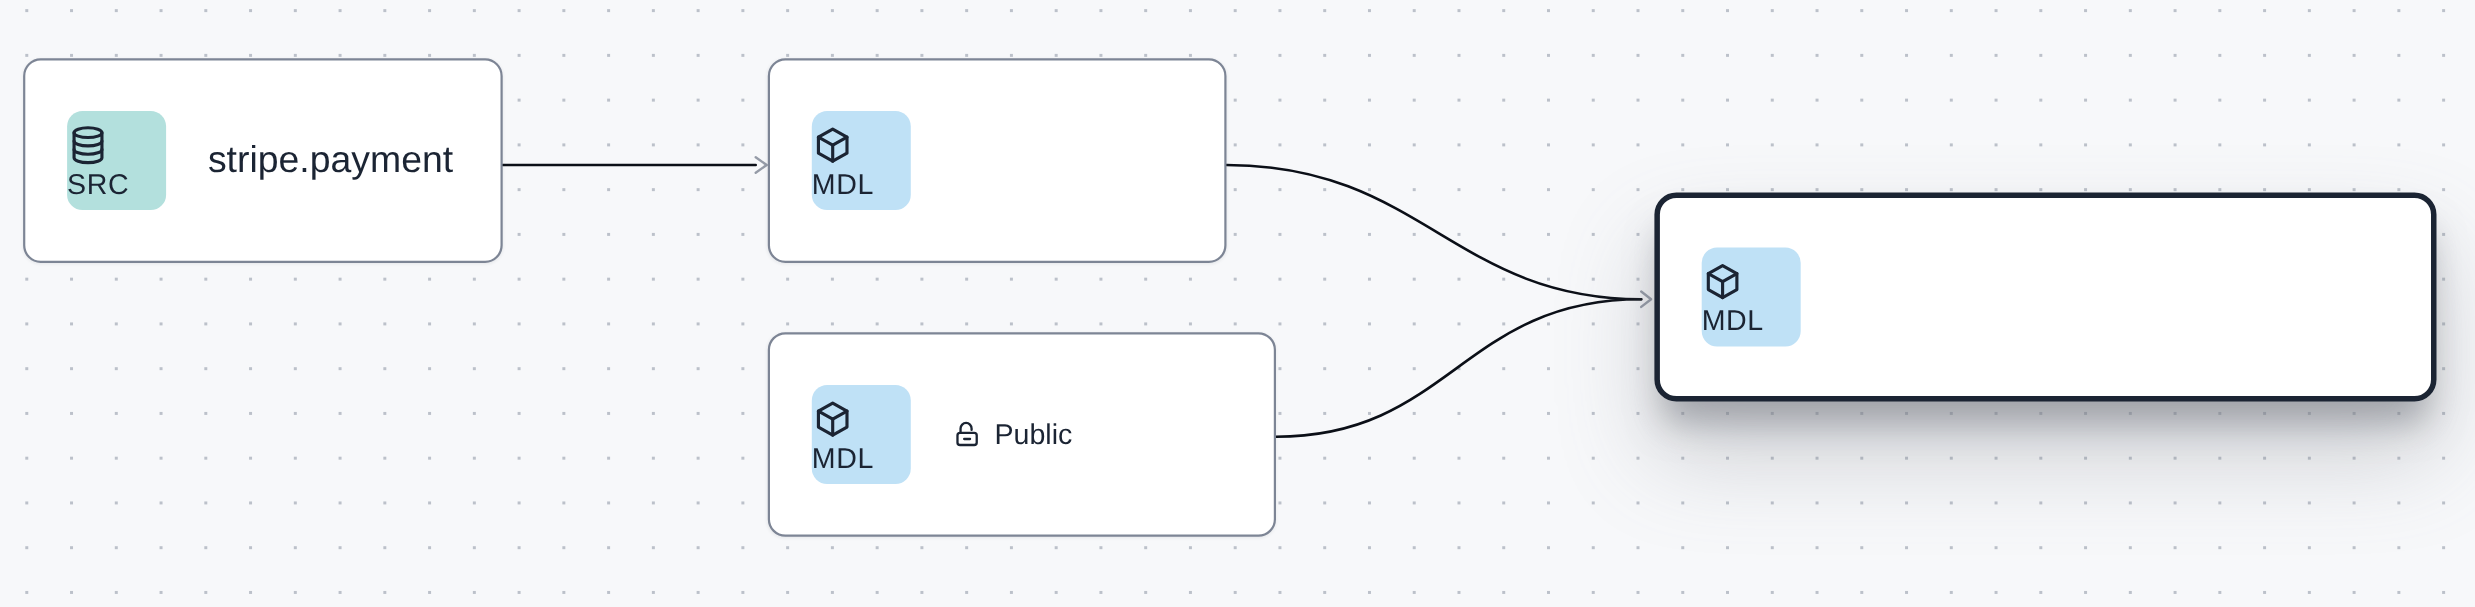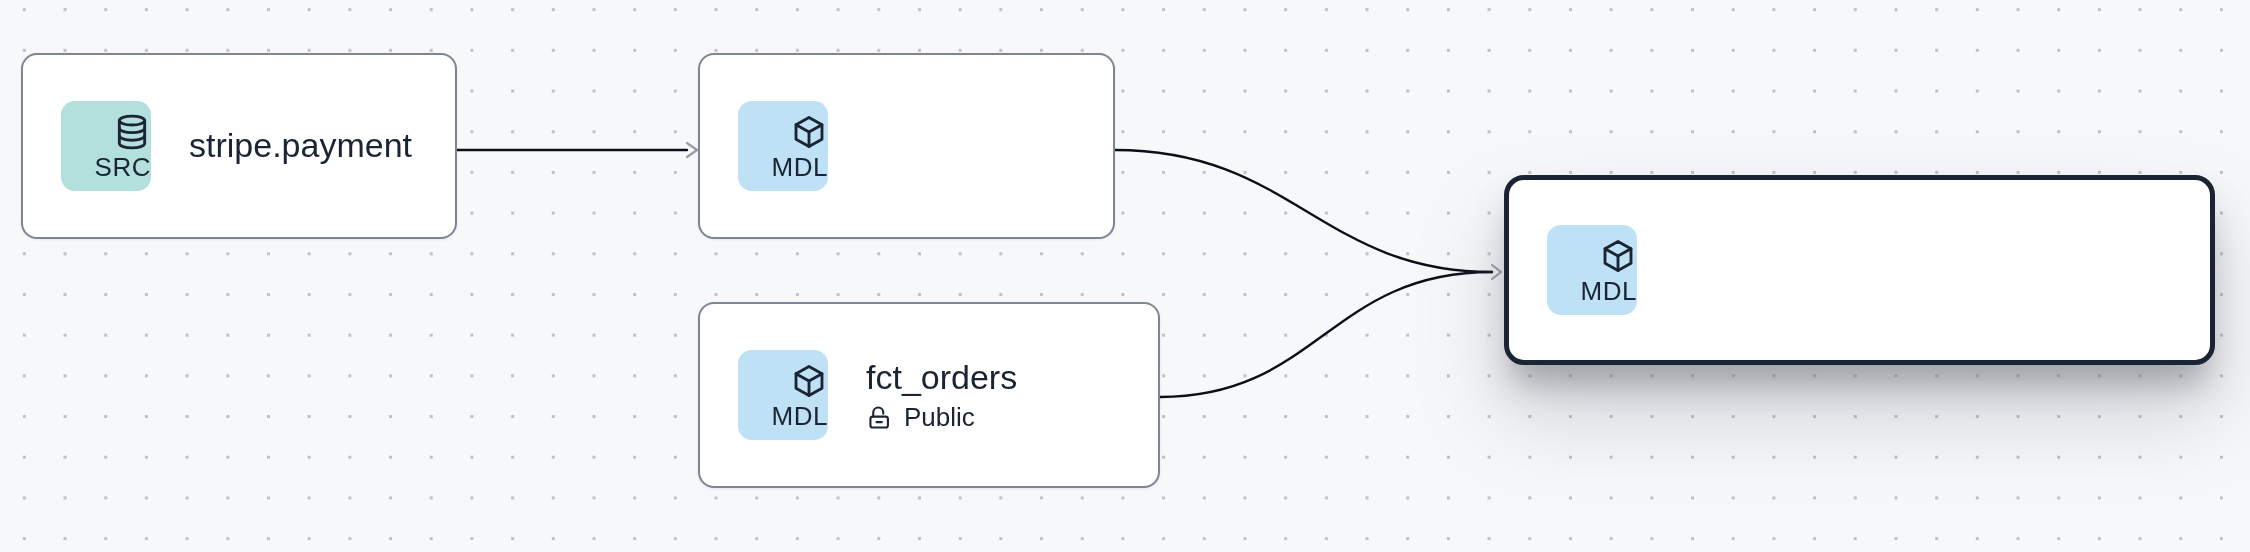--- a/index.html
+++ b/index.html
@@ -61,21 +61,21 @@
     border-radius:20px;
     box-shadow:0 26px 32px -8px rgba(116,120,128,.55),
                0 48px 85px 2px rgba(116,120,128,.30);
   }
   .badge{
     flex:none;
     width:90px;height:90px;
     border-radius:14px;
     display:flex;
     flex-direction:column;
-    align-items:flex-end;
+    align-items:flex-start;
     justify-content:center;
     gap:3px;
   }
   .badge svg{width:38px;height:38px;display:block;}
   .badge .badge-label{
     font-size:26px;
     line-height:1;
     letter-spacing:.5px;
     color:var(--text);
   }
@@ -150,21 +150,20 @@
   <div class="node" style="left:698px;top:302px;width:462px;height:186px;">
     <div class="badge" style="background: rgb(191, 225, 246);">
       <svg viewBox="0 0 24 24">
         <path class="icon-stroke" d="M12 2.8 20.2 7.4 V16.6 L12 21.2 3.8 16.6 V7.4 Z"></path>
         <path class="icon-stroke" d="M3.8 7.4 12 12 l8.2 -4.6"></path>
         <path class="icon-stroke" d="M12 12 v9.2"></path>
       </svg>
       <span class="badge-label">MDL</span>
     </div>
     <div class="node-text">
-      <span class="node-title">fct_orders</span>
       <span class="access-row">
         <svg viewBox="0 0 24 24">
           <rect class="icon-stroke" x="3.8" y="10.8" width="15" height="9.4" rx="2"></rect>
           <path class="icon-stroke" d="M6.2 10.8 V7.3 a4.3 4.3 0 0 1 8.6 0 V8.4"></path>
           <path class="icon-stroke" d="M9 15.5 h4.6"></path>
         </svg>
         <span>Public</span>
       </span>
     </div>
   </div>

